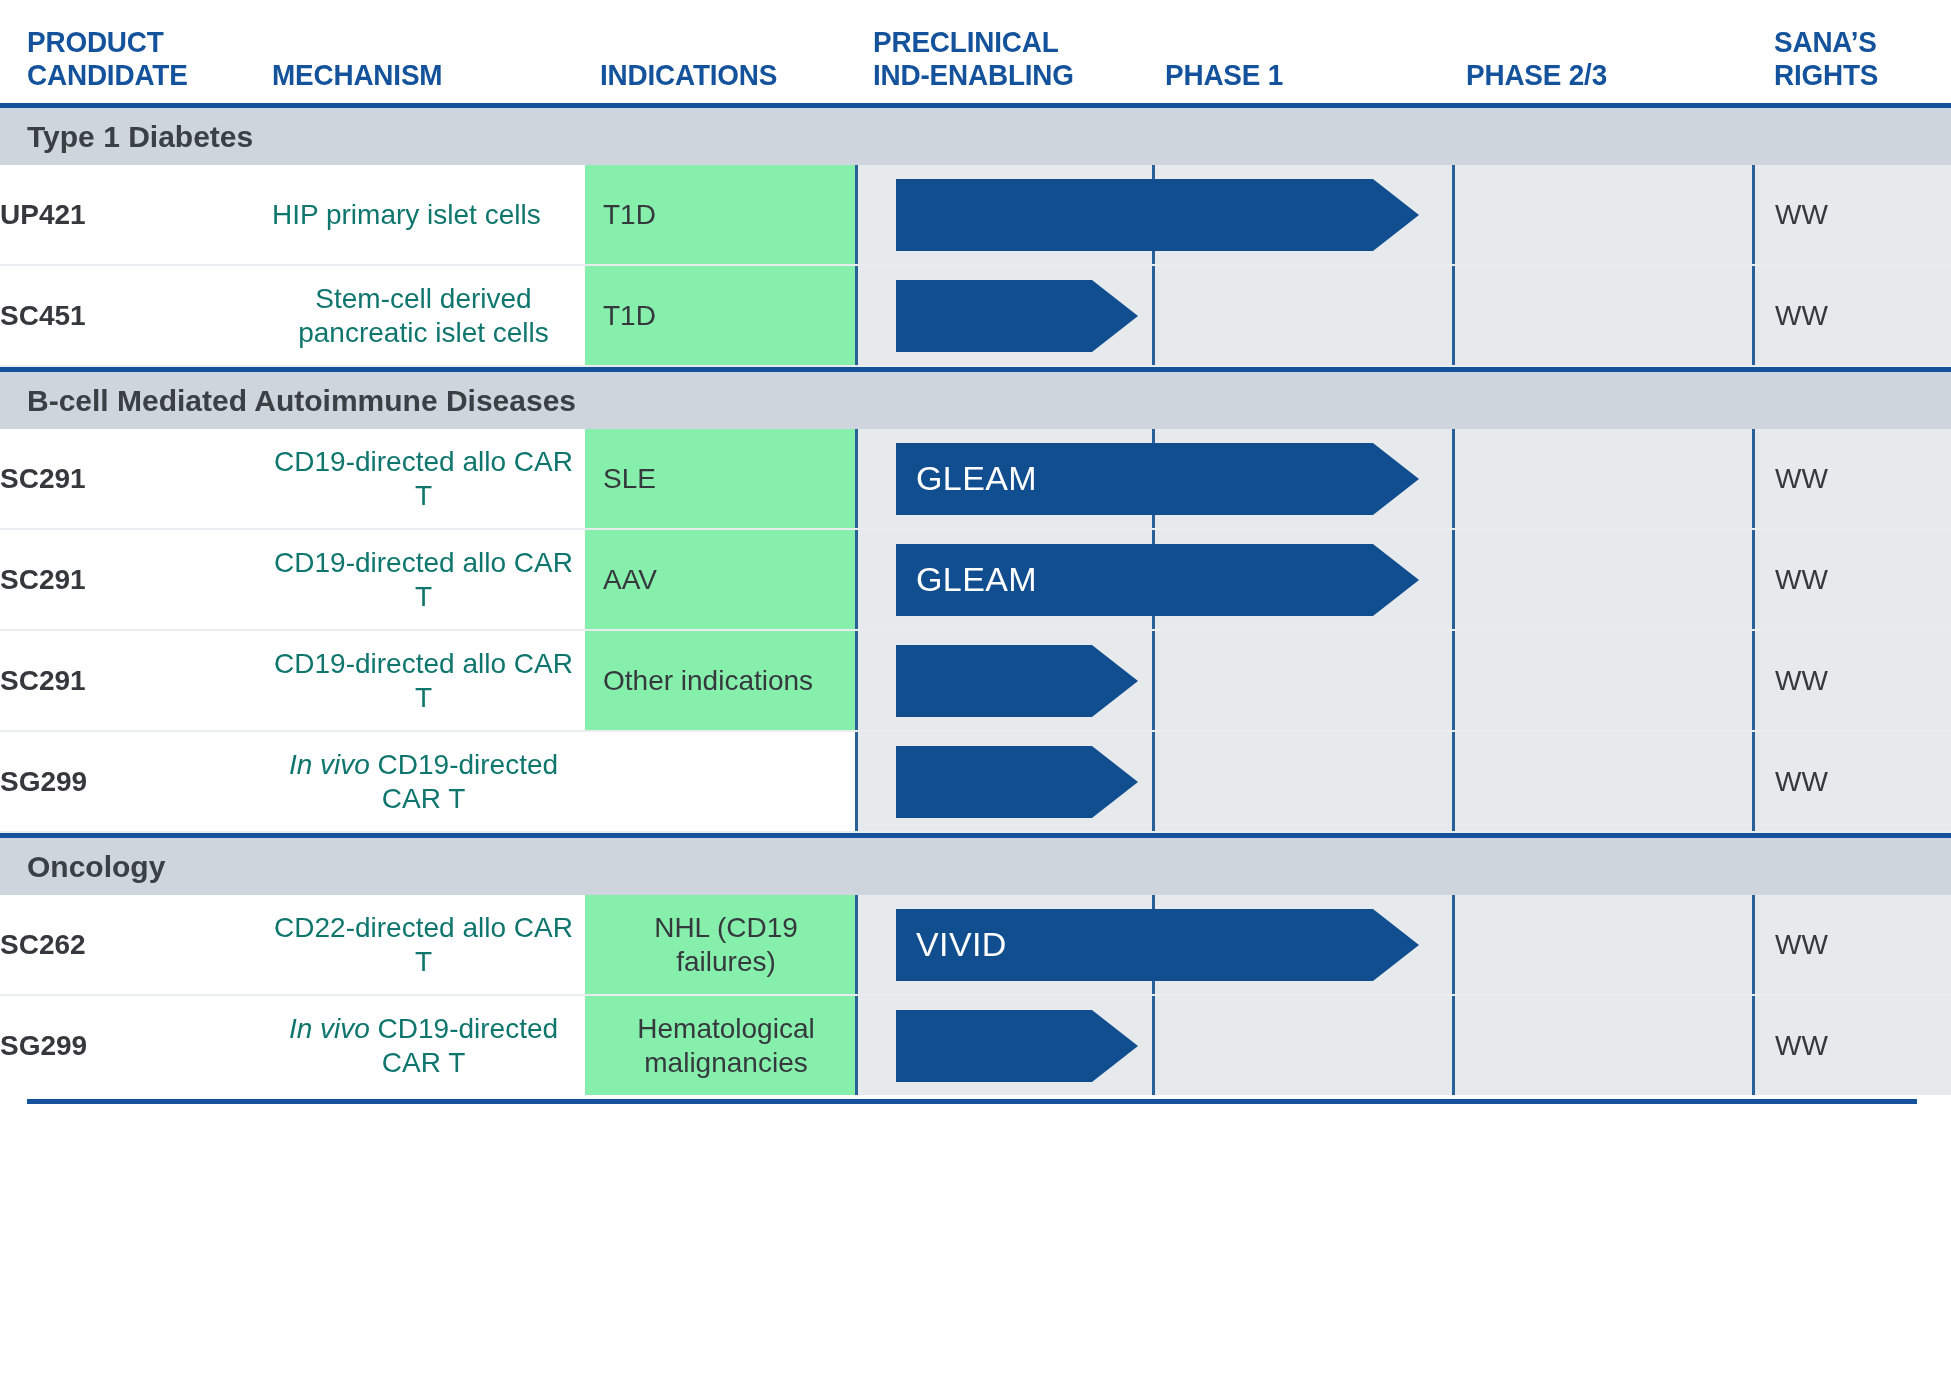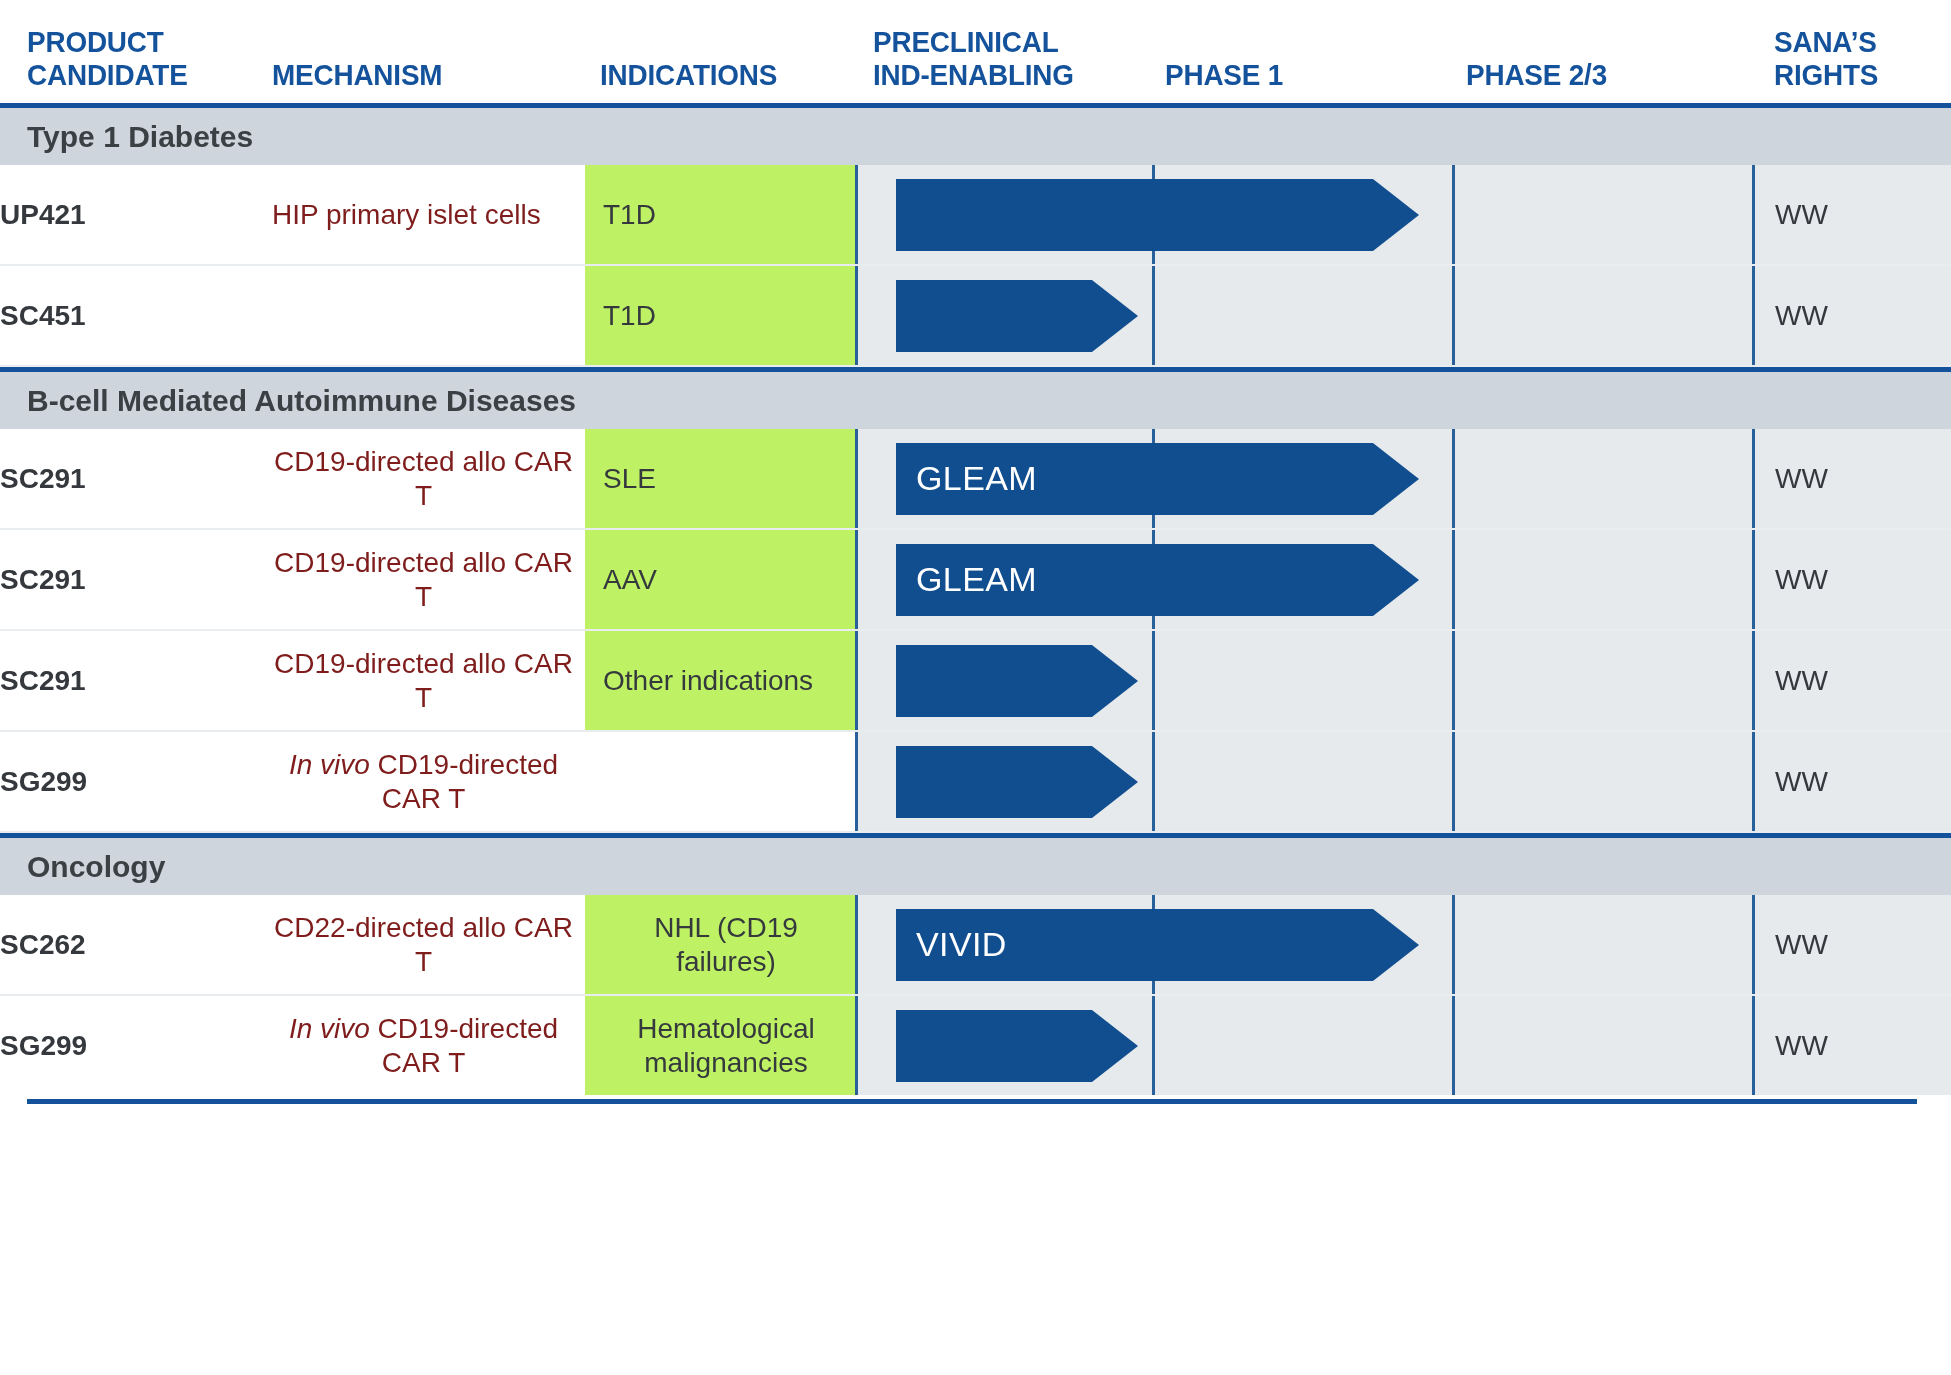--- a/index.html
+++ b/index.html
@@ -66,23 +66,23 @@
 
   
   .c-cand,.c-mech,.c-ind,.c-rights{
     position:absolute;top:0;height:100%;
     display:flex;align-items:center;
     box-sizing:border-box;
   }
   .c-cand{left:0;width:272px;
     font-size:28px;font-weight:bold;color:#35393d;}
   .c-mech{left:272px;width:313px;padding-right:10px;
-    font-size:28px;color:#7f1d1d;line-height:34px;}
+    font-size:28px;color:#0f766e;line-height:34px;}
   .c-ind{left:585px;width:270px;padding-left:18px;padding-right:6px;
-    background:#bef264;
+    background:#86efac;
     font-size:28px;color:#35393d;line-height:34px;}
   .c-rights{left:1755px;width:196px;padding-left:20px;
     background:#e6eaed;
     font-size:28px;color:#35393d;}
 
   
   .c-chart{
     position:absolute;left:855px;top:0;width:900px;height:100%;
     background:#e6eaed;
   }
@@ -159,20 +159,23 @@
               <path d="M0,0 L477,0 L523,36 L477,72 L0,72 Z" fill="#114e8f"></path>
             </svg>
           </div>
         </div>
         <div class="c-rights">
           <span>WW</span>
         </div>
       </div>
       <div class="row">
         <div class="c-cand">SC451</div>
+        <div class="c-mech">
+          <span>Stem-cell derived pancreatic islet cells</span>
+        </div>
         <div class="c-ind">
           <span>T1D</span>
         </div>
         <div class="c-chart">
           <div class="gl g0" style="background: rgb(42, 96, 153);"></div>
           <div class="gl g1" style="background: rgb(42, 96, 153);"></div>
           <div class="gl g2" style="background: rgb(42, 96, 153);"></div>
           <div class="gl g3" style="background: rgb(42, 96, 153);"></div>
           <div class="arrow" style="width: 242px; background: transparent; clip-path: none;">
             <svg width="242" height="72" viewBox="0 0 242 72" style="position: absolute; left: 0px; top: 0px;">

